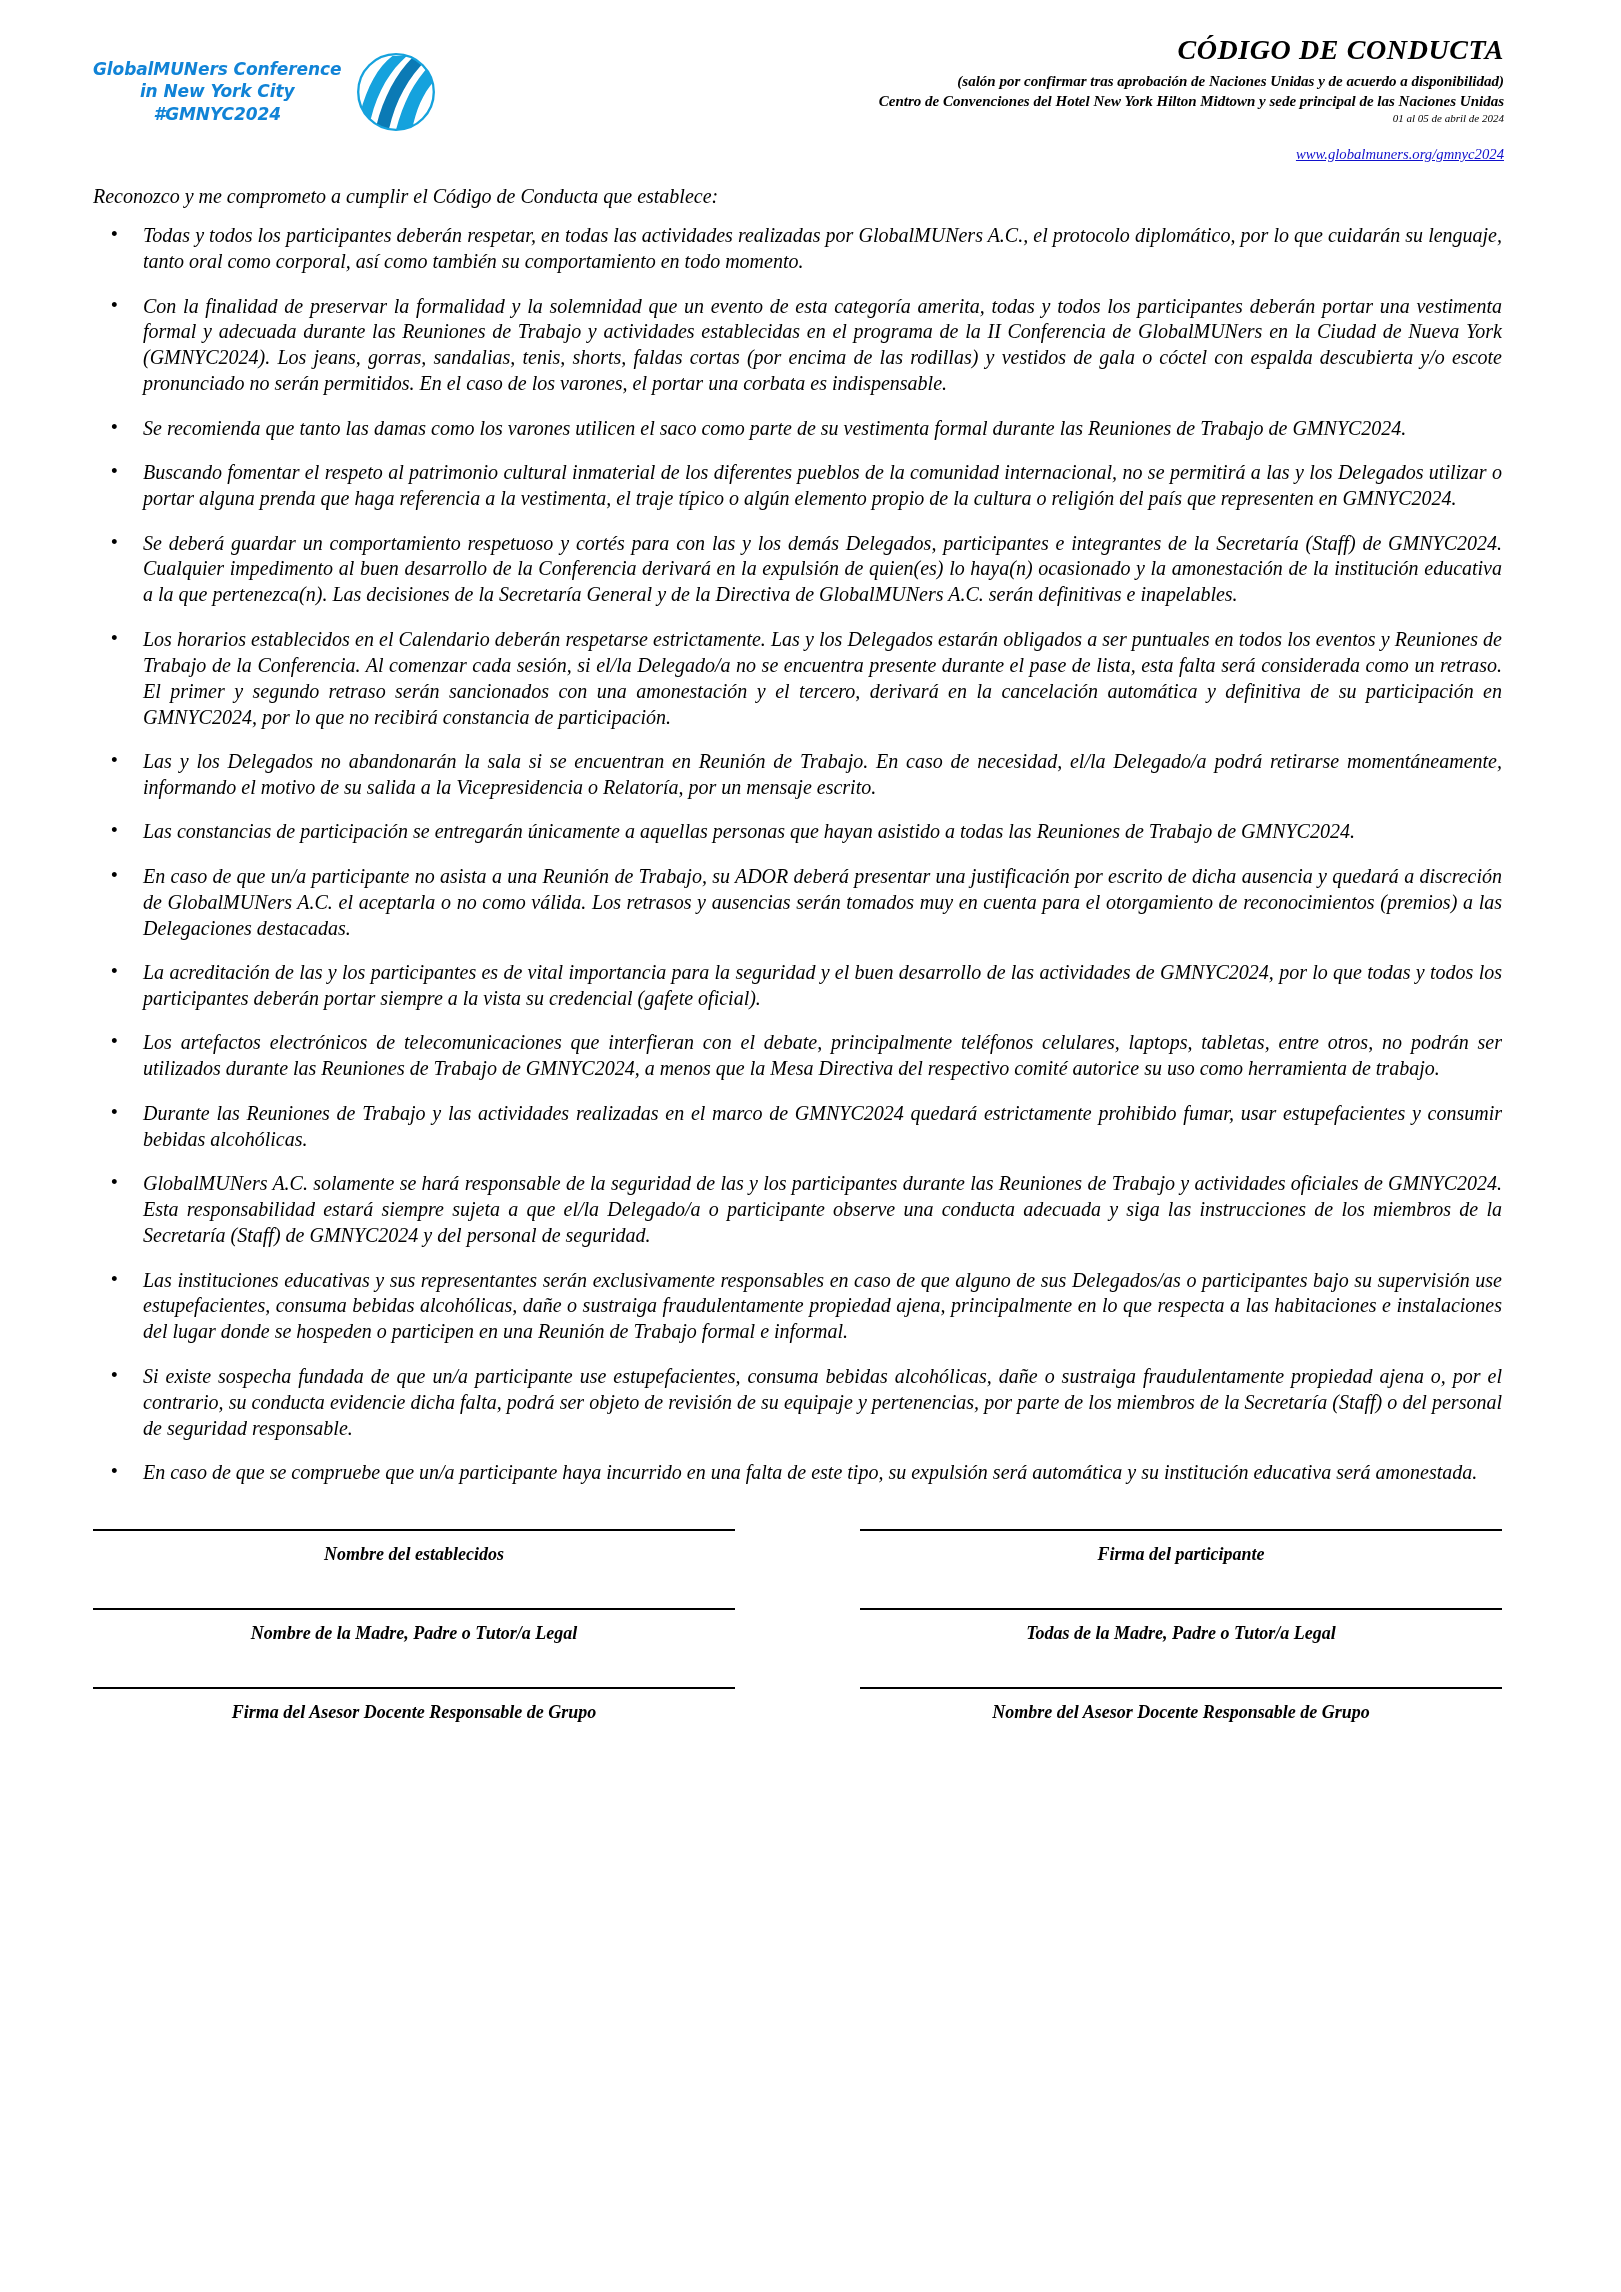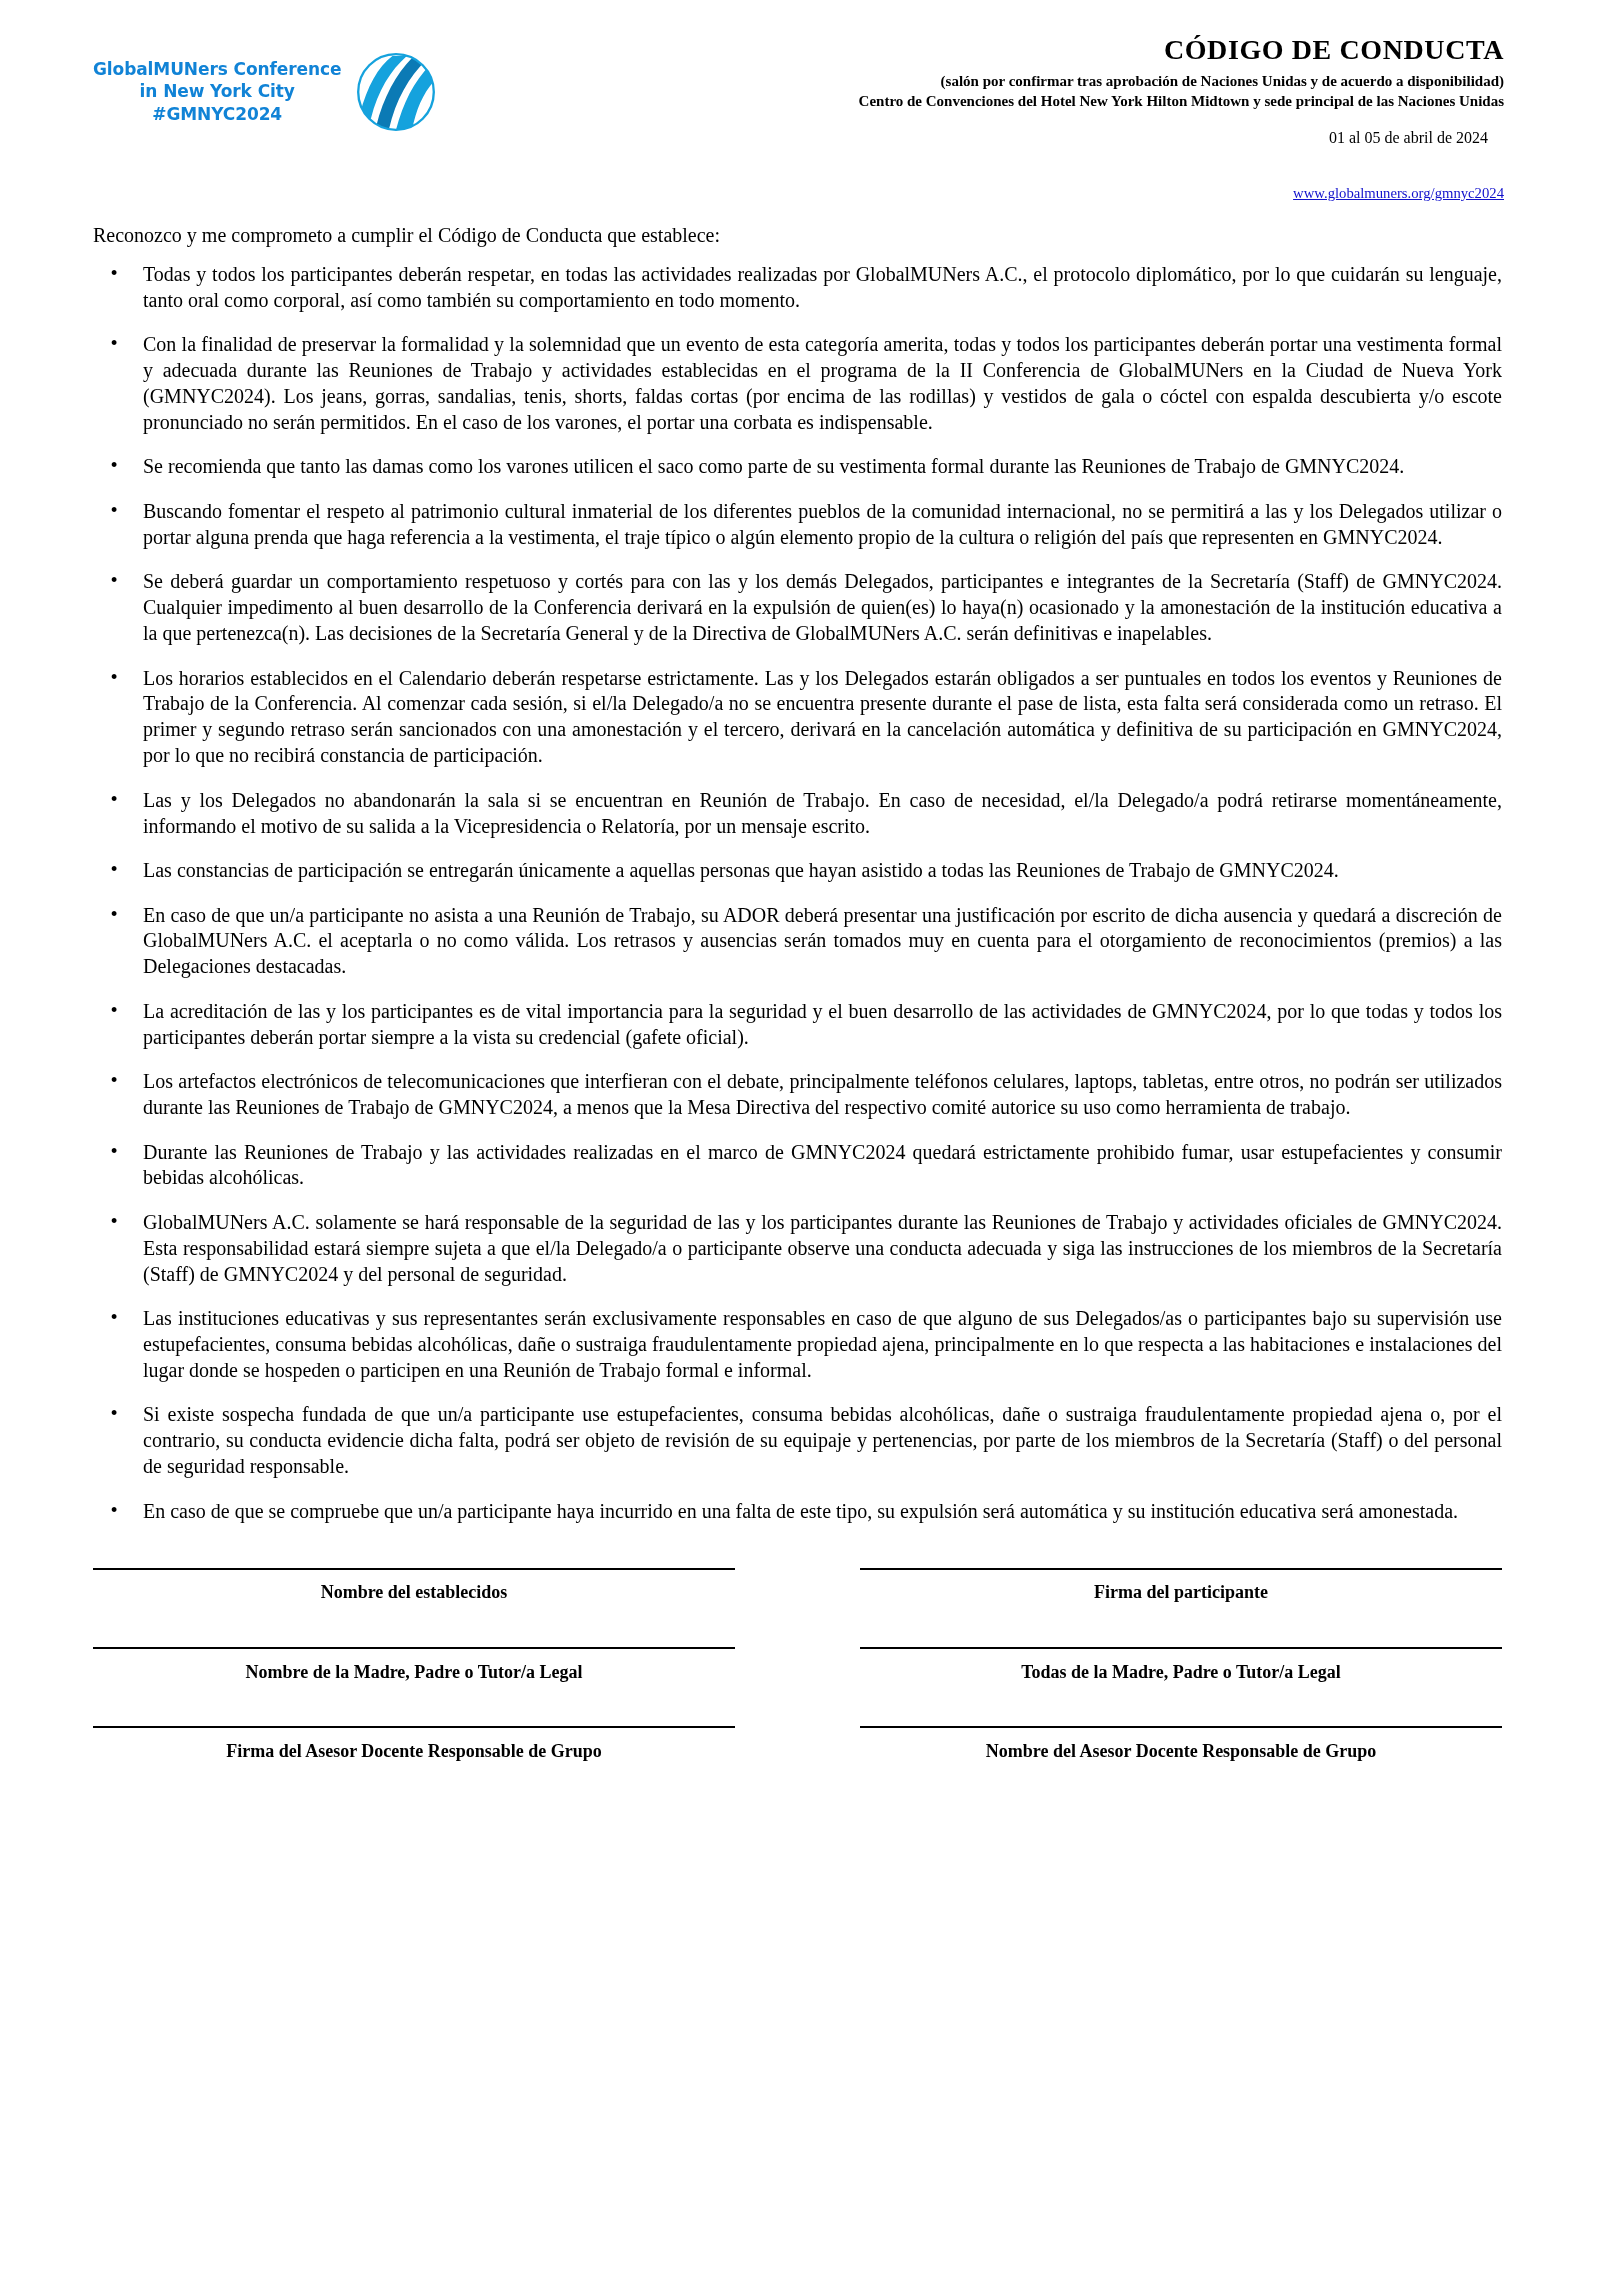--- a/index.html
+++ b/index.html
@@ -15,20 +15,21 @@
     color: #000000;
     position: relative;
     overflow: hidden;
   }
   .page {
     width: 1592px;
     height: 2293px;
     box-sizing: border-box;
     padding: 0;
     position: relative;
+    font-style: italic;
   }
 
   
   .header {
     display: flex;
     align-items: flex-start;
     justify-content: space-between;
     padding: 33px 88px 0 93px;
     box-sizing: border-box;
   }
@@ -71,23 +72,23 @@
     white-space: nowrap;
   }
   .venue-line {
     font-size: 15px;
     line-height: 1.34;
     margin: 0;
     font-weight: bold;
   }
   .venue-line.sub { font-weight: bold; }
   .date-line {
-    font-size: 16px;
+    font-size: 11px;
     line-height: 1.34;
-    margin: 16px;
+    margin: 0;
   }
   .site-link {
     font-size: 14.7px;
     line-height: 1.34;
     color: #1111cc;
     text-decoration: underline;
     display: inline-block;
     margin-top: 19px;
   }
 

